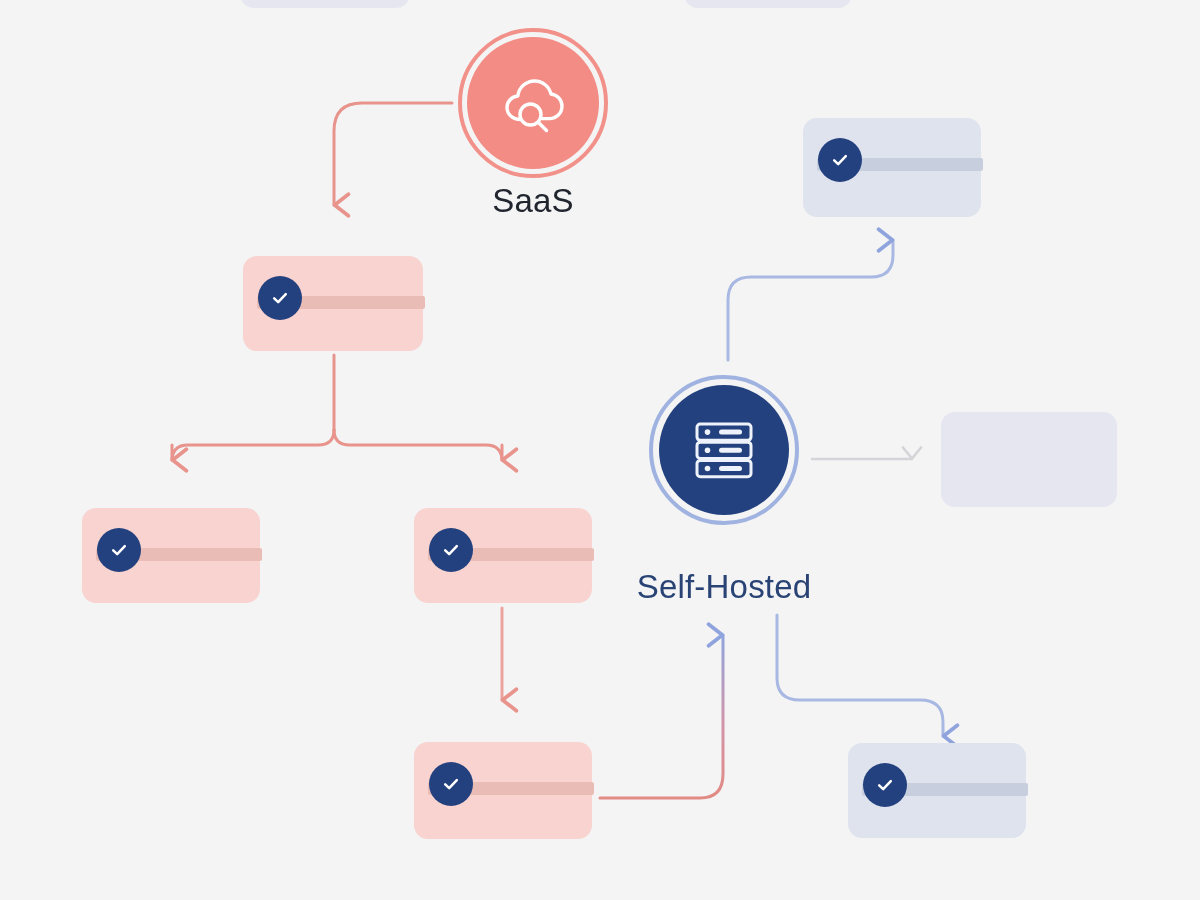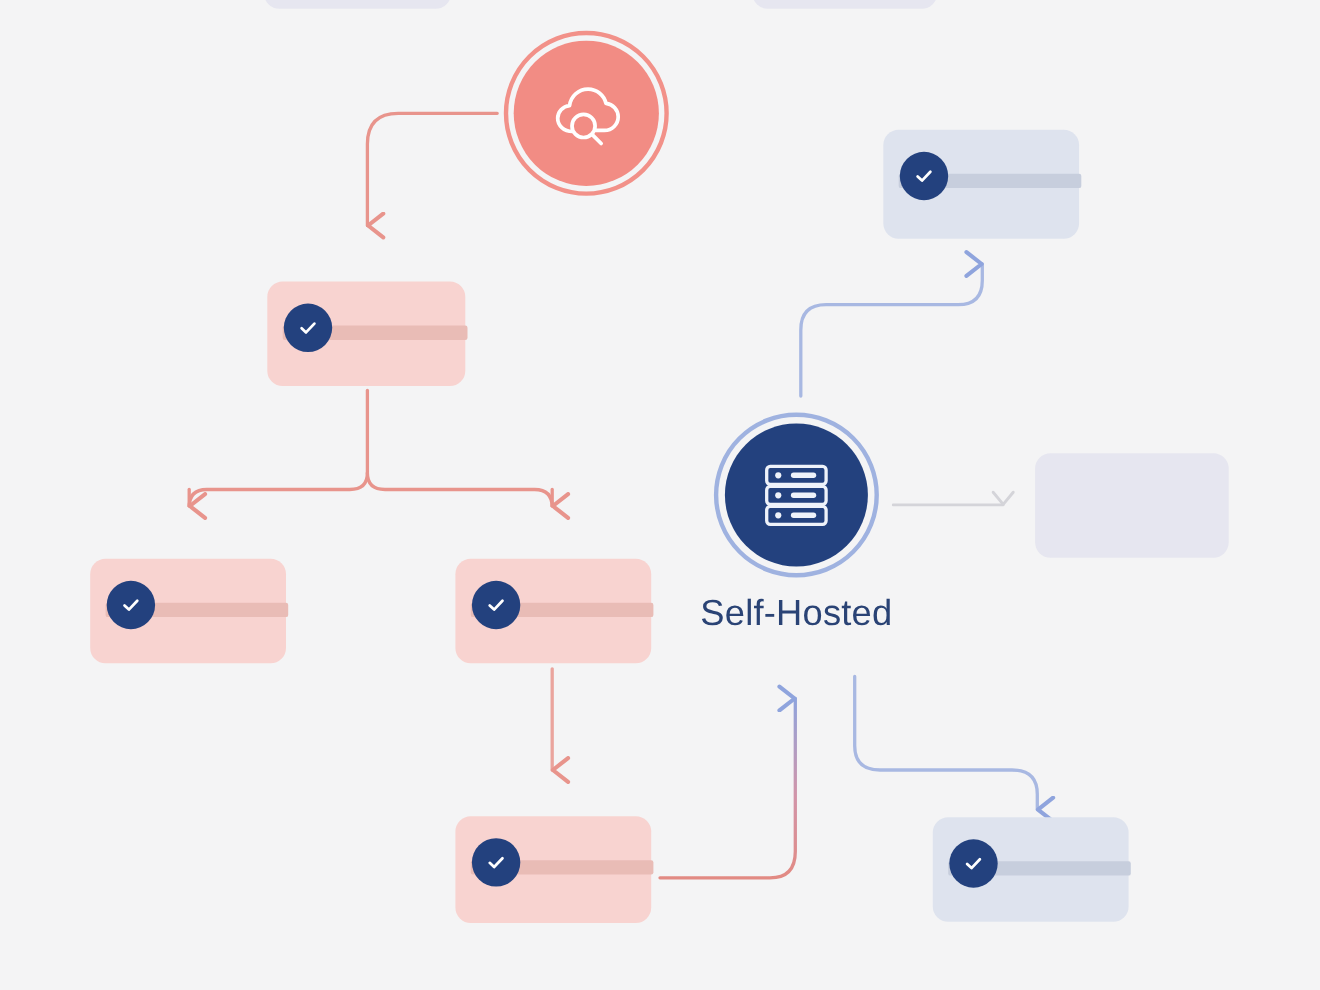--- a/index.html
+++ b/index.html
@@ -89,21 +89,21 @@
     background: #23417e;
   }
   .node-label {
     position: absolute;
     width: 320px;
     text-align: center;
     font-size: 33px;
     letter-spacing: 0.2px;
   }
   .label-saas { color: #20252e; }
-  .label-self { color: #2a4375; }
+  .label-self { color: #2a4375; margin-top: 30px; }
 </style>
 </head>
 <body>
 
 <div id="canvas">
 
   <svg class="svg-layer" viewBox="0 0 1200 900" xmlns="http://www.w3.org/2000/svg">
     <defs>
       <linearGradient id="gradSalmonBlue" x1="0" y1="1" x2="0" y2="0">
         <stop offset="0%" stop-color="#e28a83"></stop>
@@ -165,20 +165,21 @@
     <div class="node-circle ring-inner">
       <svg width="74" height="70" viewBox="0 0 74 70">
         <path d="M24.5 51.5 C16.5 51.5 11 46.2 11 39.6 C11 33.6 15.6 28.6 21.8 28.0
                  C22.8 19.4 29.9 13.0 38.6 13.0 C46.6 13.0 53.3 18.6 54.9 26.0
                  C61.2 26.6 66 31.8 66 38.2 C66 45.1 60.4 50.6 53.5 50.6 L46 50.6" fill="none" stroke="#ffffff" stroke-width="3.4" stroke-linecap="round" stroke-linejoin="round"></path>
         <circle cx="34.5" cy="46.5" r="10.5" fill="none" stroke="#ffffff" stroke-width="3.4"></circle>
         <line x1="42.2" y1="54.2" x2="50.5" y2="62.5" stroke="#ffffff" stroke-width="3.4" stroke-linecap="round"></line>
       </svg>
     </div>
   </div>
+  <div class="node-label label-saas" style="left:373px; top:182px;">SaaS</div>
 
   <div class="node node-self" style="left:649px; top:375px; width:150px; height:150px;">
     <div class="node-circle ring-outer"></div>
     <div class="node-circle ring-inner">
       <svg width="70" height="70" viewBox="0 0 70 70">
         <rect x="8" y="9" width="54" height="16.3" rx="3.2" fill="none" stroke="#eef2fa" stroke-width="3"></rect>
         <rect x="8" y="27.2" width="54" height="16.3" rx="3.2" fill="none" stroke="#eef2fa" stroke-width="3"></rect>
         <rect x="8" y="45.4" width="54" height="16.3" rx="3.2" fill="none" stroke="#eef2fa" stroke-width="3"></rect>
         <circle cx="18.5" cy="17.1" r="2.8" fill="#eef2fa"></circle>
         <circle cx="18.5" cy="35.3" r="2.8" fill="#eef2fa"></circle>

